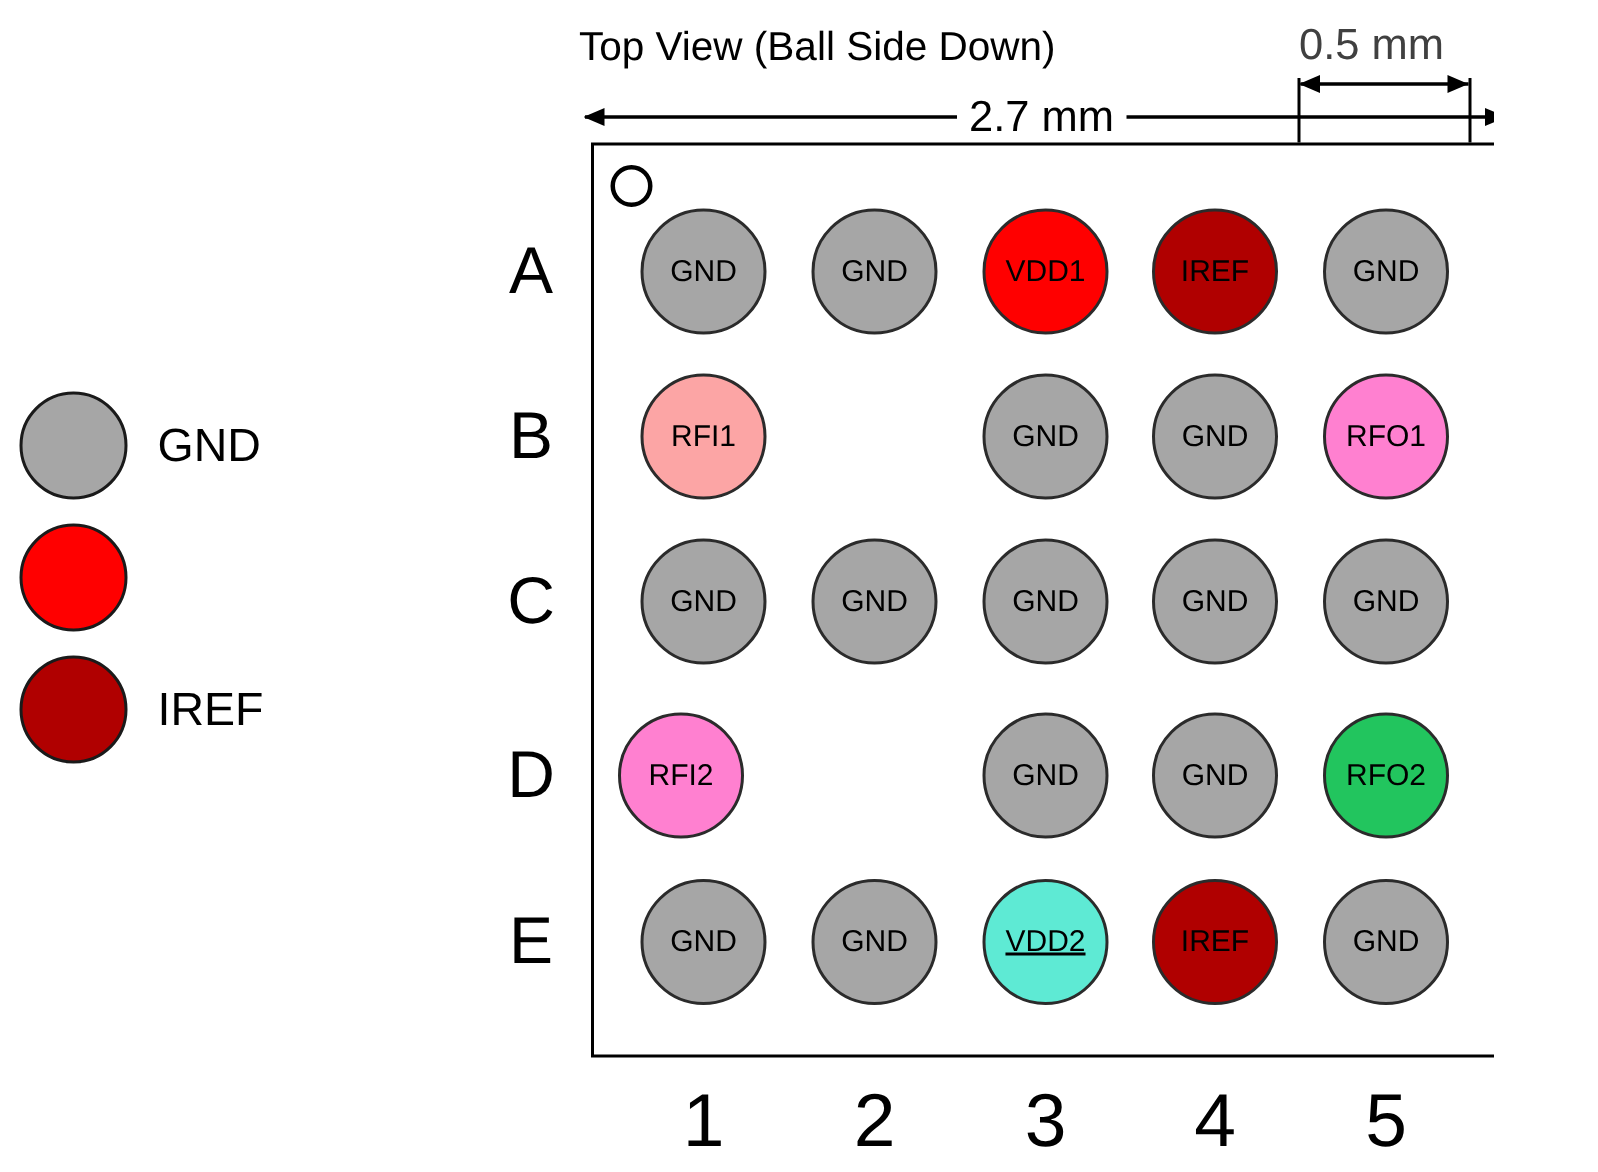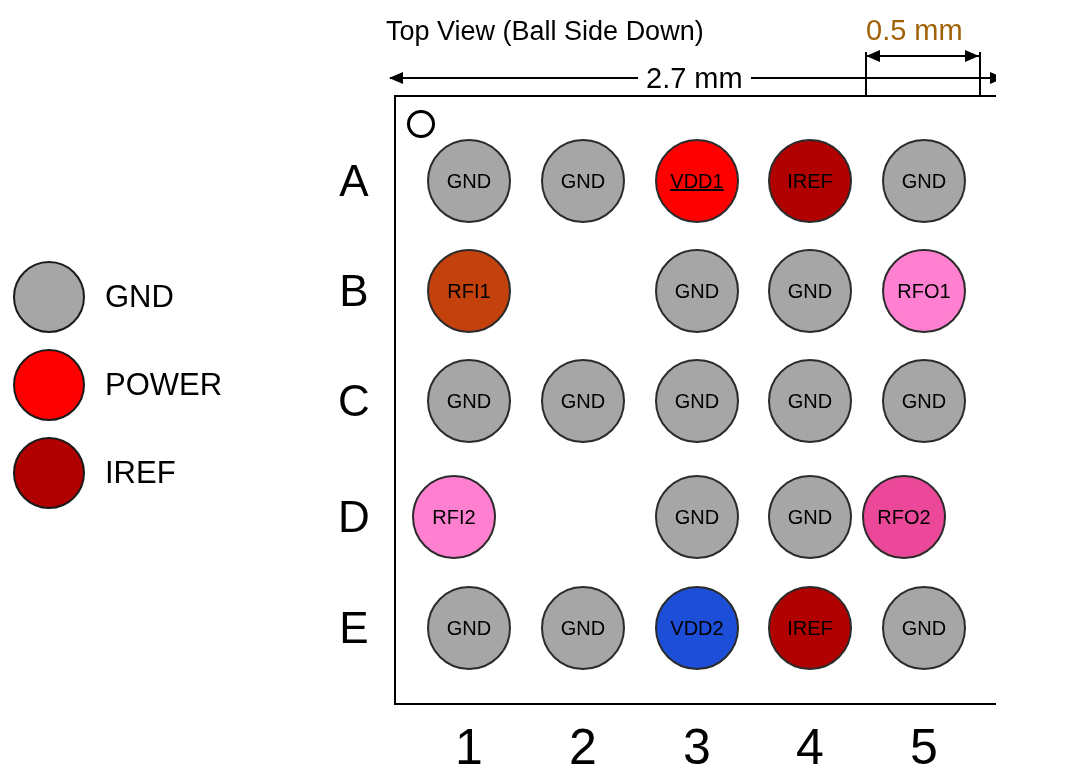--- a/index.html
+++ b/index.html
@@ -122,21 +122,21 @@
     color: #000000;
     background: #ffffff;
     padding: 0 8px;
     white-space: nowrap;
   }
   #dim-pitch-label {
     position: absolute;
     left: 866px;
     top: 14px;
     font-size: 29px;
-    color: #a16207;
+    color: #404040;
     white-space: nowrap;
   }
   #dim-height-label {
     position: absolute;
     left: 1000px;
     top: 360px;
     font-size: 29px;
     color: #000000;
     white-space: nowrap;
     transform: rotate(-90deg);
@@ -202,30 +202,30 @@
       <div class="col-label" style="left: 553px; top: 722px;">2</div>
       <div class="col-label" style="left: 667px; top: 722px;">3</div>
       <div class="col-label" style="left: 780px; top: 722px;">4</div>
       <div class="col-label" style="left: 894px; top: 722px;">5</div>
       <div class="ball" style="left: 427px; top: 139px; background: rgb(166, 166, 166);">
         <span>GND</span>
       </div>
       <div class="ball" style="left: 541px; top: 139px; background: rgb(166, 166, 166);">
         <span>GND</span>
       </div>
-      <div class="ball" style="left: 655px; top: 139px; background: rgb(255, 0, 0); text-decoration: underline;">
+      <div class="ball" style="left: 655px; top: 139px; background: rgb(255, 0, 0);">
         <span>VDD1</span>
       </div>
       <div class="ball" style="left: 768px; top: 139px; background: rgb(176, 0, 0);">
         <span>IREF</span>
       </div>
       <div class="ball" style="left: 882px; top: 139px; background: rgb(166, 166, 166);">
         <span>GND</span>
       </div>
-      <div class="ball" style="left: 427px; top: 249px; background: #c2410c;">
+      <div class="ball" style="left: 427px; top: 249px; background: #fca5a5;">
         <span>RFI1</span>
       </div>
       <div class="ball" style="left: 655px; top: 249px; background: rgb(166, 166, 166);">
         <span>GND</span>
       </div>
       <div class="ball" style="left: 768px; top: 249px; background: rgb(166, 166, 166);">
         <span>GND</span>
       </div>
       <div class="ball" style="left: 882px; top: 249px; background: rgb(255, 128, 208);">
         <span>RFO1</span>
@@ -247,48 +247,47 @@
       </div>
       <div class="ball" style="left: 412px; top: 475px; background: rgb(255, 128, 208);">
         <span>RFI2</span>
       </div>
       <div class="ball" style="left: 655px; top: 475px; background: rgb(166, 166, 166);">
         <span>GND</span>
       </div>
       <div class="ball" style="left: 768px; top: 475px; background: rgb(166, 166, 166);">
         <span>GND</span>
       </div>
-      <div class="ball" style="left: 862px; top: 475px; background: #ec4899;">
+      <div class="ball" style="left: 882px; top: 475px; background: #22c55e;">
         <span>RFO2</span>
       </div>
       <div class="ball" style="left: 427px; top: 586px; background: rgb(166, 166, 166);">
         <span>GND</span>
       </div>
       <div class="ball" style="left: 541px; top: 586px; background: rgb(166, 166, 166);">
         <span>GND</span>
       </div>
-      <div class="ball" style="left: 655px; top: 586px; background: #1d4ed8;">
+      <div class="ball" style="left: 655px; top: 586px; background: #5eead4; text-decoration: underline;">
         <span>VDD2</span>
       </div>
       <div class="ball" style="left: 768px; top: 586px; background: rgb(176, 0, 0);">
         <span>IREF</span>
       </div>
       <div class="ball" style="left: 882px; top: 586px; background: rgb(166, 166, 166);">
         <span>GND</span>
       </div>
     </div>
 
   <div id="legend">
       <div class="legend-row">
         <div class="legend-swatch" style="background: rgb(166, 166, 166);"></div>
         <div class="legend-label">GND</div>
       </div>
       <div class="legend-row">
         <div class="legend-swatch" style="background: rgb(255, 0, 0);"></div>
-        <div class="legend-label">POWER</div>
       </div>
       <div class="legend-row">
         <div class="legend-swatch" style="background: rgb(176, 0, 0);"></div>
         <div class="legend-label">IREF</div>
       </div>
     </div>
 
 </div>
 
 </body></html>

